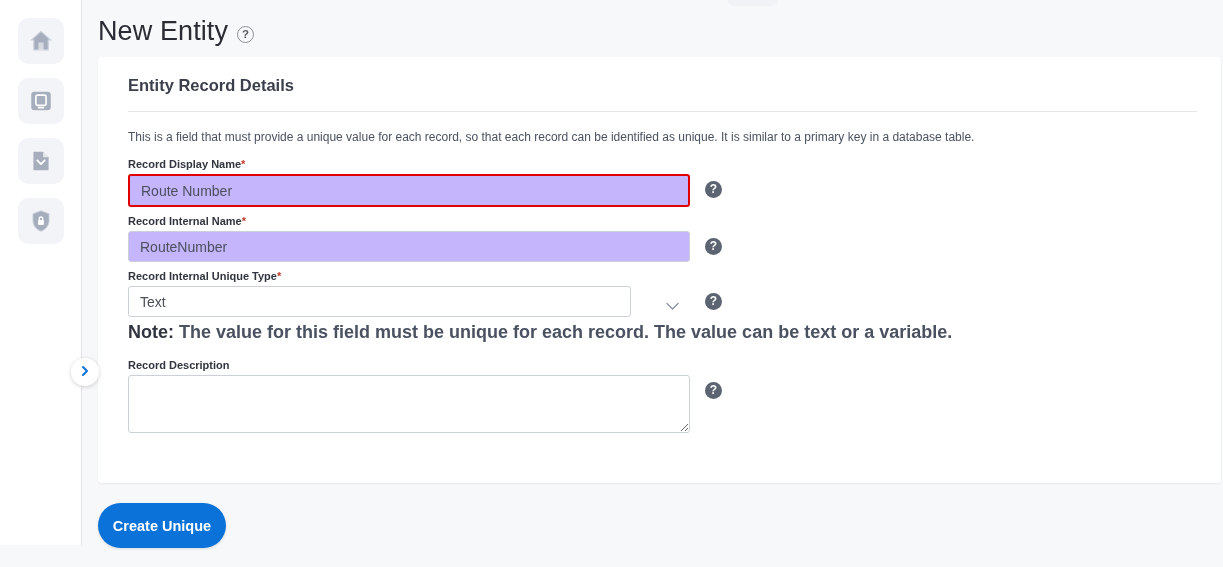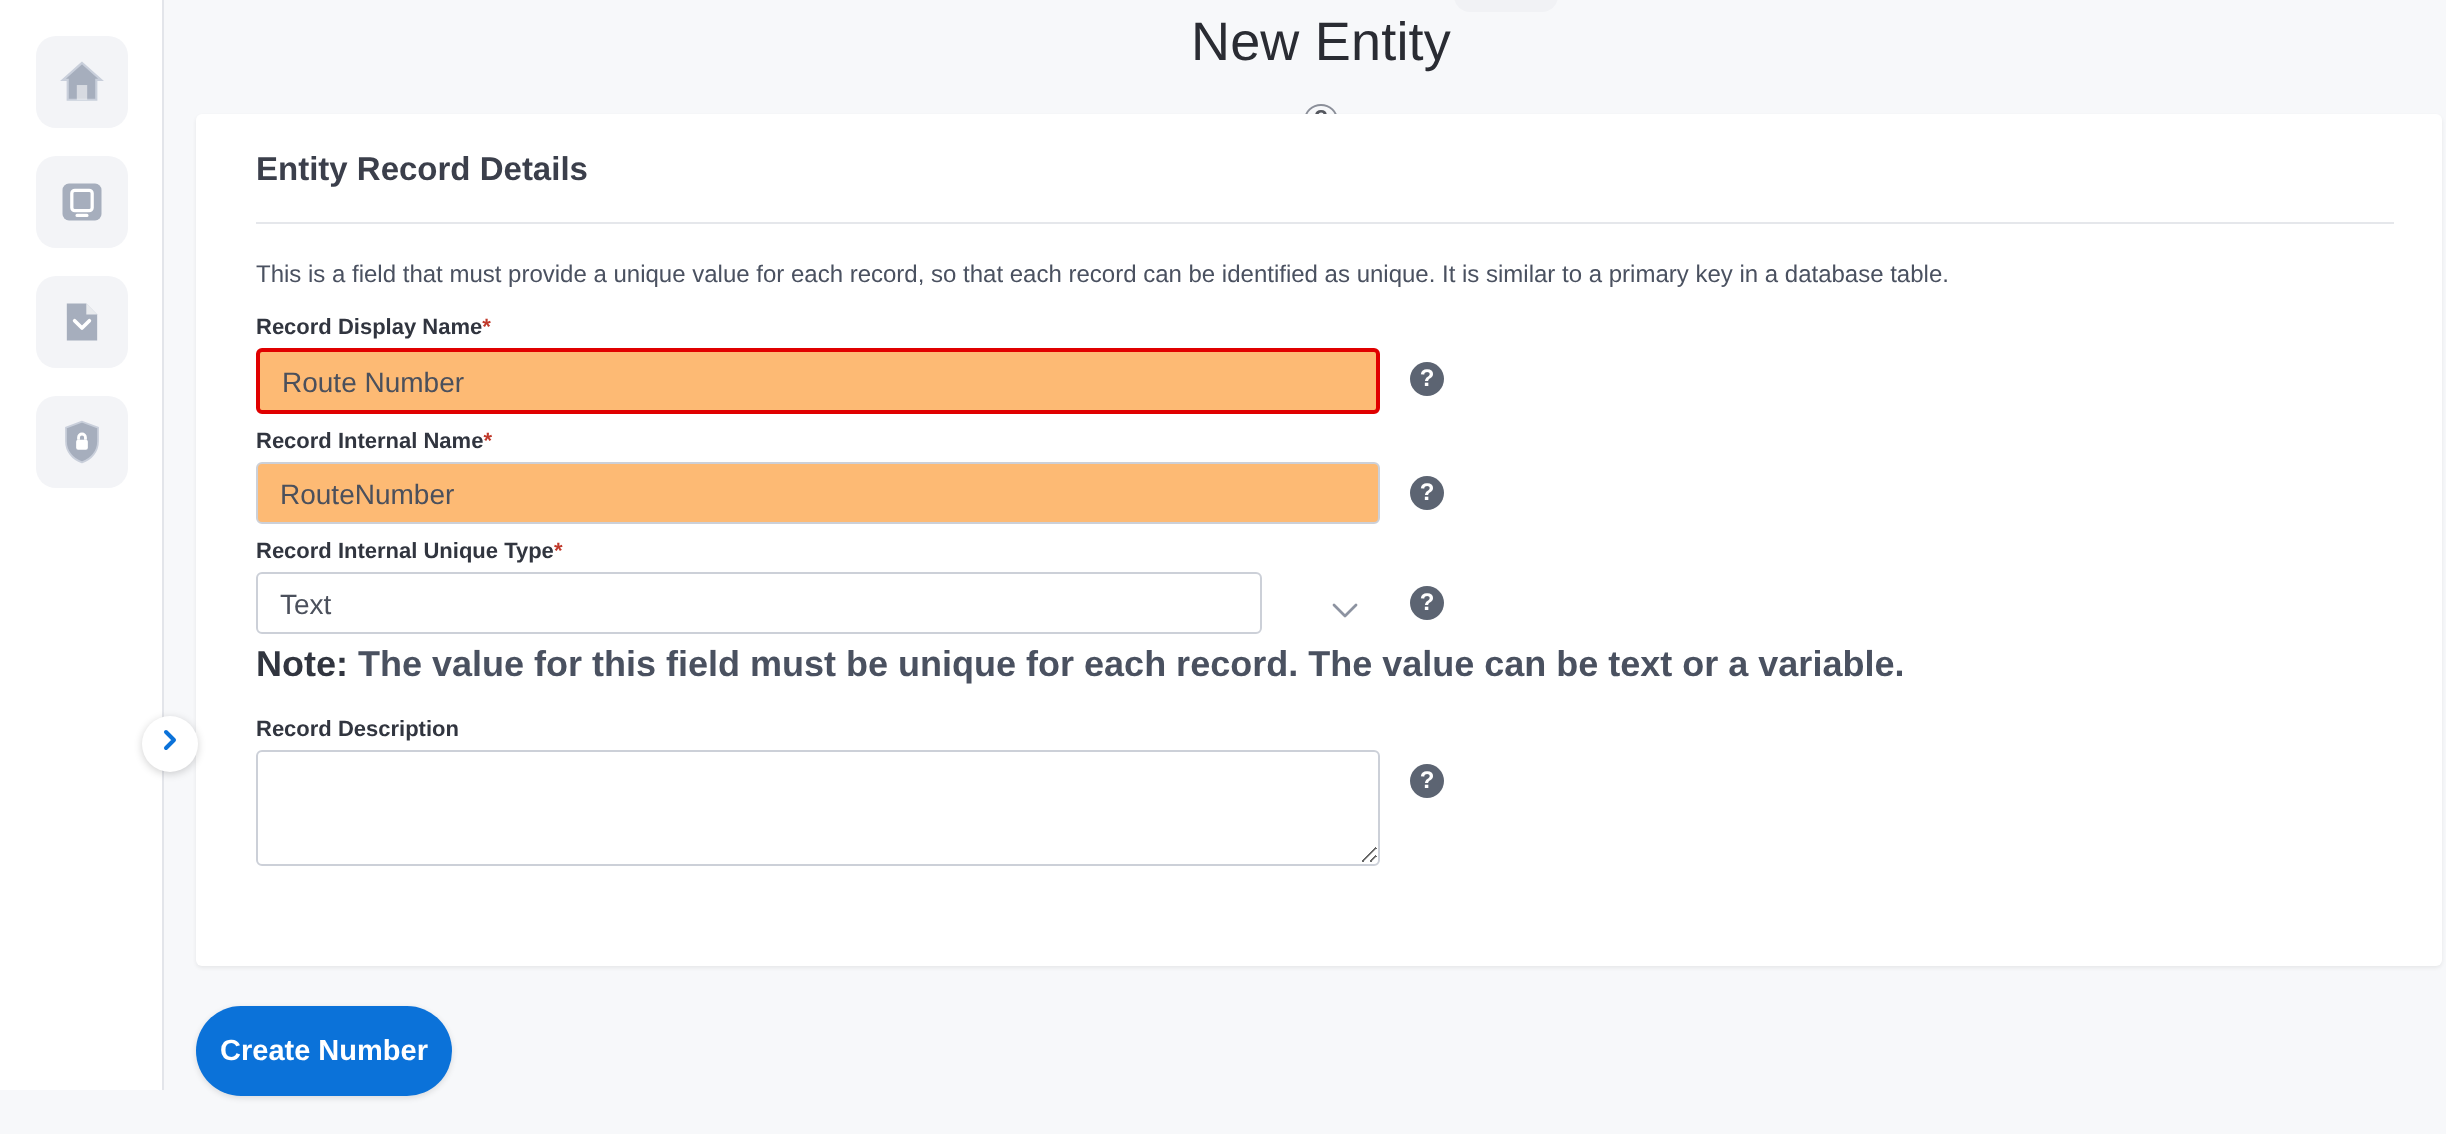--- a/index.html
+++ b/index.html
@@ -58,21 +58,20 @@
     left: 82px; top: 0;
     width: 1141px; height: 567px;
     background: #f7f8fa;
   }
   .page-header {
     height: 56px;
     padding: 6px 0 0 16px;
     display: flex;
     align-items: center;
     gap: 9px;
-    flex-direction: column;
   }
   .page-title {
     font-size: 27px;
     color: #2a2c33;
     font-weight: normal;
     letter-spacing: .1px;
   }
   .help-circle-outline {
     width: 17px; height: 17px;
     border: 1.3px solid #8b8f99;
@@ -127,21 +126,21 @@
   .field-row {
     display: flex;
     align-items: flex-start;
     gap: 15px;
   }
   .input {
     width: 562px;
     height: 31px;
     border: 1px solid #ccd0d8;
     border-radius: 3px;
-    background: #fdba74;
+    background: #c4b5fd;
     font-size: 14px;
     color: #4b505c;
     padding: 0 11px;
     font-family: "Liberation Sans", sans-serif;
     outline: none;
   }
   .input.invalid {
     border: 2px solid #e00000;
     height: 33px;
   }
@@ -341,15 +340,15 @@
 
         <div class="field-label">Record Description</div>
         <div class="field-row">
           <textarea class="textarea" style=""></textarea>
           <div class="help-dot">?</div>
         </div>
 
       </div>
     </section>
 
-    <button class="btn-primary">Create Number</button>
+    <button class="btn-primary">Create Unique</button>
   </main>
 </div>
 
 </body></html>

